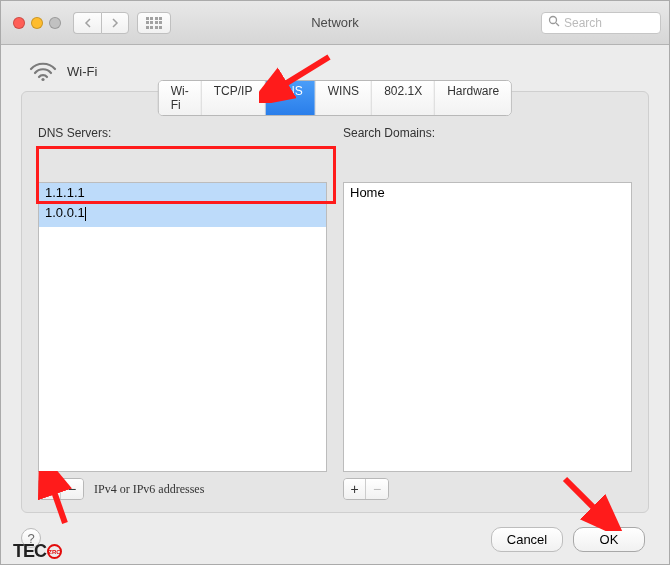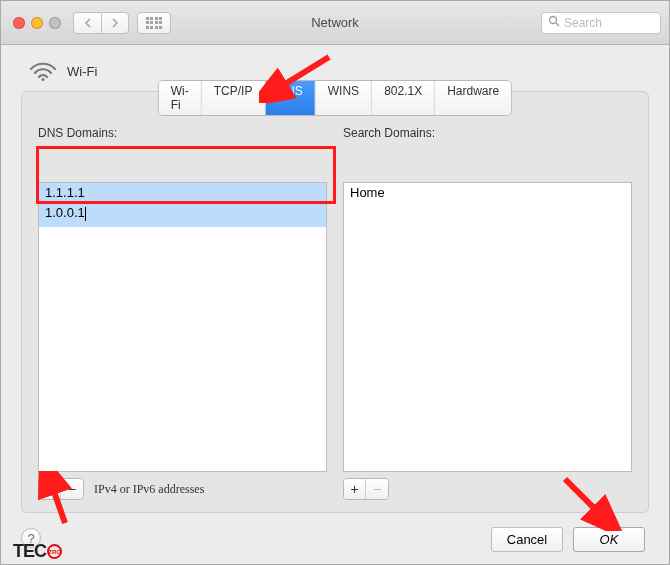--- a/index.html
+++ b/index.html
@@ -110,22 +110,22 @@
       display:inline-block; width:1px; height:14px; background:#000; vertical-align:middle; margin-left:0;
     }
     .list-footer { display:flex; align-items:center; gap:10px; margin-top:6px; height:22px;}
     .addremove { display:flex; border:1px solid #b8b8b8; border-radius:4px; overflow:hidden;}
     .addremove button { width:22px; height:20px; border:none; background:linear-gradient(#ffffff,#f1f1f1); font-size:14px; color:#333; line-height:18px; padding:0;}
     .addremove button:first-child{border-right:1px solid #ccc;}
     .addremove button:disabled{color:#bbb;}
     .footnote { font-size:12px; color:#333;font-family:Liberation Serif, serif;}
 
     .buttons-row { display:flex; justify-content:flex-end; gap:10px; margin:14px 4px 0 0;}
-    .mac-btn { min-width:72px; padding:4px 14px; font-size:13px; border:1px solid #bdbdbd; border-radius:3px; background:linear-gradient(#ffffff,#f1f1f1);}
-    .mac-btn.primary{ border-color:#a8a8a8;font-style:italic;}
+    .mac-btn { min-width:72px; padding:4px 14px; font-size:13px; border:1px solid #bdbdbd; border-radius:10px; background:linear-gradient(#ffffff,#f1f1f1);}
+    .mac-btn.primary{ border-color:#a8a8a8;}
 
     
     .redbox {
       position:absolute;
       border:3px solid #ff1b1b;
       pointer-events:none;
       z-index:5;
     }
 
     
@@ -234,21 +234,21 @@
     <div class="tab-bar" id="tab-bar">
         <div class="tab">Wi-Fi</div>
         <div class="tab">TCP/IP</div>
         <div class="tab active">DNS</div>
         <div class="tab">WINS</div>
         <div class="tab">802.1X</div>
         <div class="tab">Hardware</div>
       </div>
 
     <div class="label-row">
-      <div class="col">DNS Domains:</div>
+      <div class="col">DNS Servers:</div>
       <div class="col">Search Domains:</div>
     </div>
 
     <div class="lists">
       <div class="list-wrap">
         <div class="listbox" id="dns-list" style="position:relative;">
             <div class="row sel">1.1.1.1</div>
             <div class="row editing sel">1.0.0.1<span class="caret"></span></div>
             <div class="row sel" style="height: 4px; padding: 0px 6px;">&nbsp;</div>
           </div>

